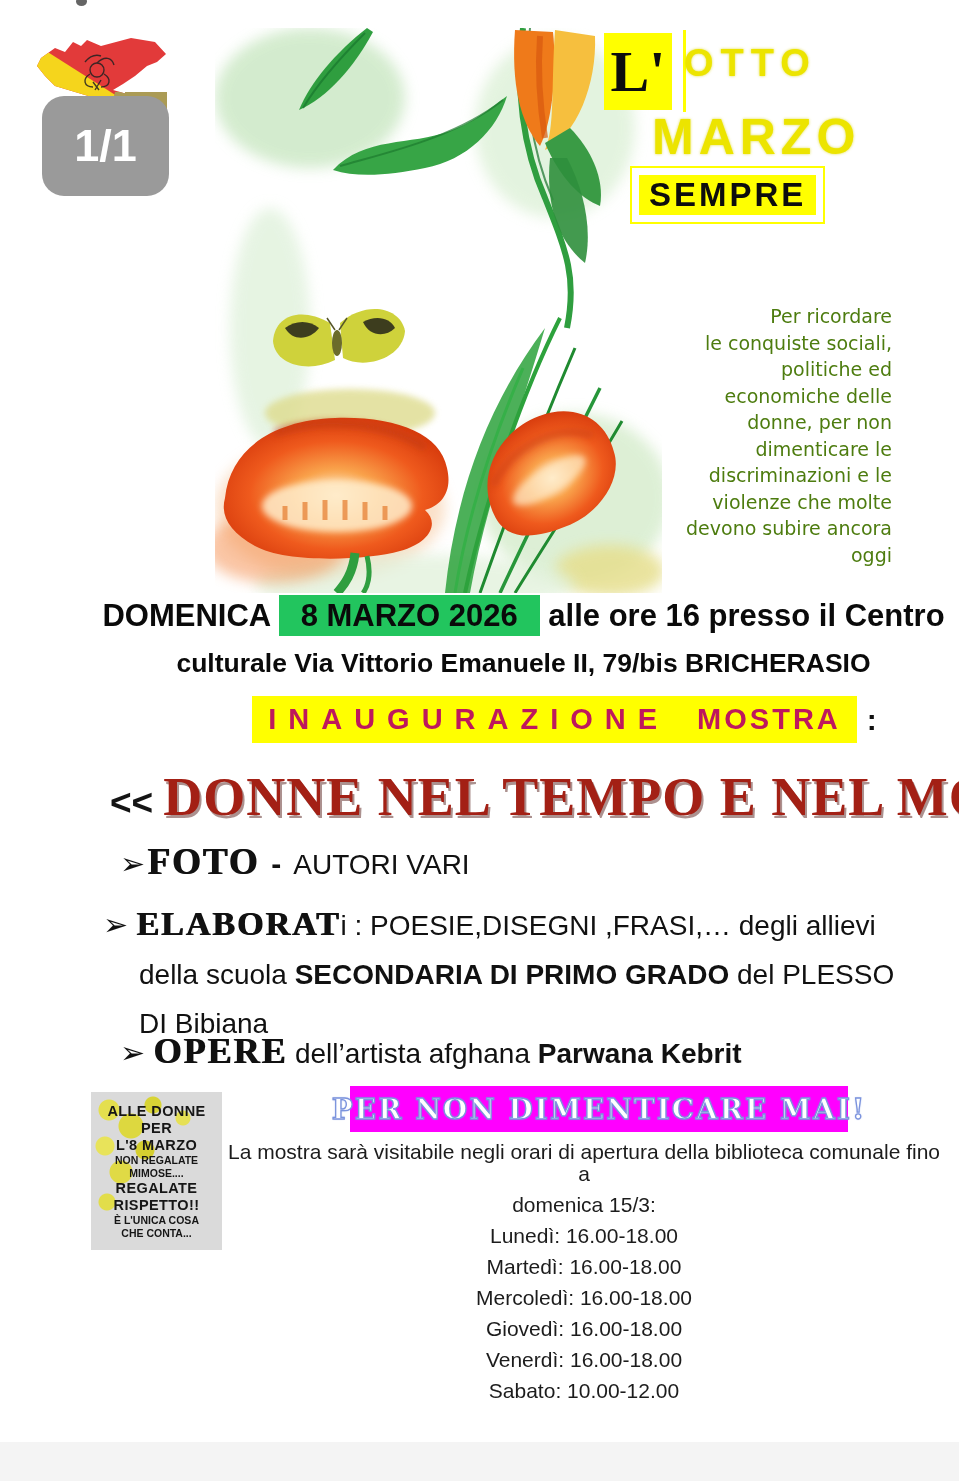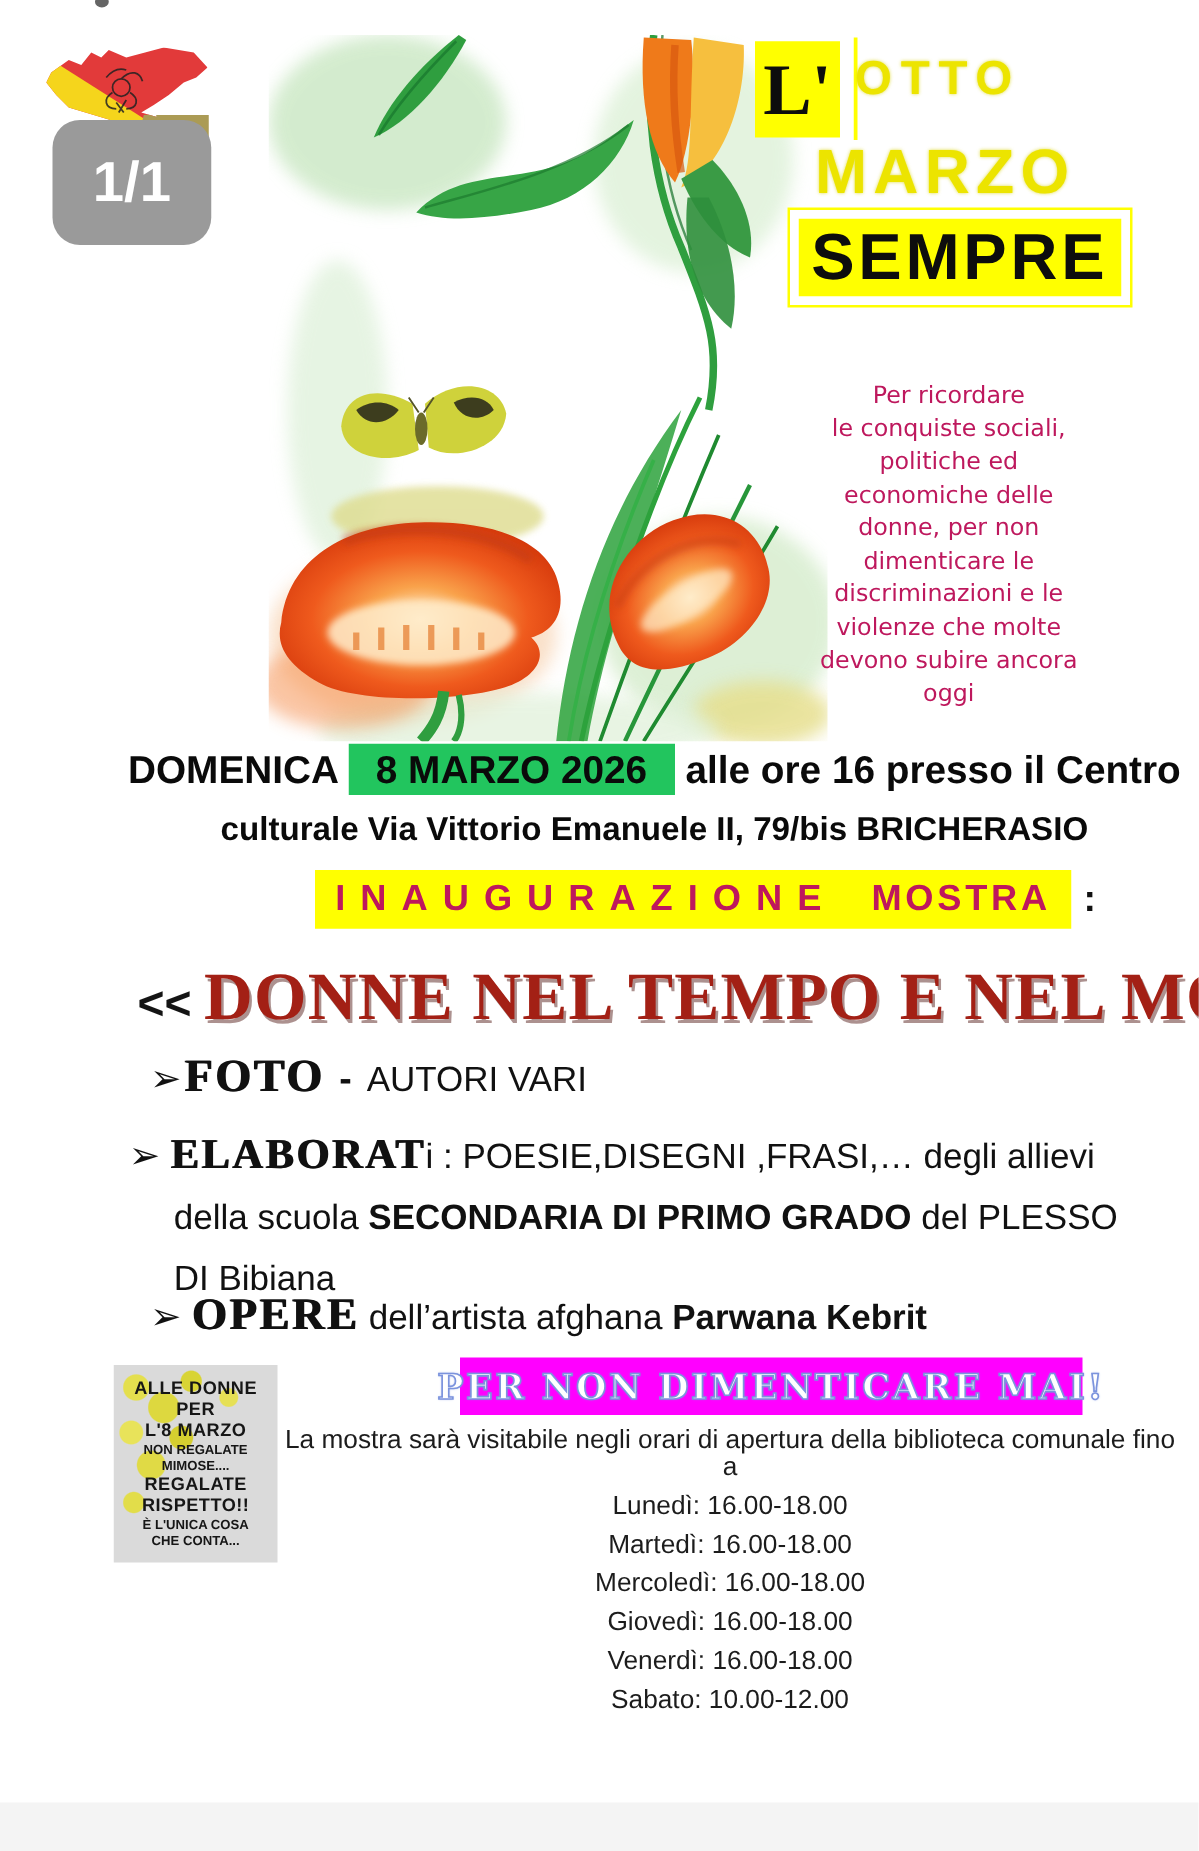--- a/index.html
+++ b/index.html
@@ -22,24 +22,24 @@
   
   .lbox{position:absolute;left:604px;top:33px;width:68px;height:77px;background:#ffff00;
         display:flex;align-items:center;justify-content:center;
         font-family:"Liberation Serif",serif;font-weight:bold;font-size:58px;color:#0d0d0d}
   .lbox::after{content:"";position:absolute;right:-14px;top:-3px;width:3px;height:106%;background:#ffff00}
   .otto{position:absolute;left:684px;top:42px;font-size:38px;font-weight:bold;color:#ece400;
         letter-spacing:7px;text-shadow:0 0 3px rgba(215,210,0,.75)}
   .marzo{position:absolute;left:652px;top:108px;font-size:50px;font-weight:bold;color:#ece400;
         letter-spacing:5px;text-shadow:0 0 3px rgba(215,210,0,.75)}
   .sempre{position:absolute;left:630px;top:166px;border:2px solid #ffff00;background:#fff;padding:7px}
-  .sempre-in{background:#ffff00;color:#0d0d0d;font-size:52px;font-weight:bold;letter-spacing:3px;padding:1px 10px}
-
-  .intro{position:absolute;left:626px;top:303px;width:266px;text-align:center;font-size:19px;
-         line-height:26.5px;color:#be185d;white-space:pre-line;font-family:"DejaVu Sans",sans-serif}
+  .sempre-in{background:#ffff00;color:#0d0d0d;font-size:33px;font-weight:bold;letter-spacing:3px;padding:1px 10px}
+
+  .intro{position:absolute;left:626px;top:303px;width:266px;text-align:right;font-size:19px;
+         line-height:26.5px;color:#4d7c0f;white-space:pre-line;font-family:"DejaVu Sans",sans-serif}
 
   .ev1{position:absolute;left:60px;right:-28px;top:598px;text-align:center;font-size:31px;font-weight:bold;color:#0a0a0a}
   .ev1 .hl{background:#22c55e;padding:3px 22px}
   .ev1 .sm{font-size:31px}
   .ev2{position:absolute;left:60px;right:-28px;top:648px;text-align:center;font-size:26.5px;font-weight:bold;color:#0a0a0a}
 
   .inaugwrap{position:absolute;left:150px;right:-20px;top:696px;display:flex;justify-content:center;align-items:center}
   .inaugbox{background:#ffff00;padding:7px 16px;font-size:29px;font-weight:bold;color:#be185d;white-space:nowrap}
   .inaugbox .w1{letter-spacing:12px}
   .inaugbox .w2{letter-spacing:3px;margin-left:28px}
@@ -58,21 +58,21 @@
   .b1 .fancy{font-size:37px}
   .b1 .dash{font-weight:bold;font-size:30px;margin:0 12px}
 
   .b2{position:absolute;left:103px;top:899px;width:840px;font-size:28px;line-height:49px}
   .b2 .fancy{font-size:34px}
   .b2 .ind{padding-left:36px}
 
   .b3{position:absolute;left:120px;top:1030px;font-size:28px}
   .b3 .fancy{font-size:36px}
 
-  .banner{position:absolute;left:368px;top:1086px;width:498px;height:46px;background:#ff00ff;
+  .banner{position:absolute;left:350px;top:1086px;width:498px;height:46px;background:#ff00ff;
           display:flex;align-items:center;justify-content:center;
           font-family:"DejaVu Serif",serif;font-weight:bold;font-size:28px;letter-spacing:2px;
           color:#fff;-webkit-text-stroke:1.3px #7b93dd;text-shadow:0 0 2px #7b93dd;white-space:nowrap}
 
   .mimosa{position:absolute;left:91px;top:1092px;width:131px;height:158px;box-sizing:border-box;
           padding:22px 2px;display:flex;flex-direction:column;justify-content:center;text-align:center;
           color:#161616;font-weight:bold;
           background:
             radial-gradient(circle at 18px 18px,#e4df4e 0 10px,transparent 11px),
             radial-gradient(circle at 40px 34px,#ddd83f 0 12px,transparent 13px),
@@ -246,20 +246,21 @@
     <div class="m-sm">NON REGALATE</div>
     <div class="m-sm">MIMOSE....</div>
     <div class="m-lg">REGALATE</div>
     <div class="m-lg">RISPETTO!!</div>
     <div class="m-sm">È L'UNICA COSA</div>
     <div class="m-sm">CHE CONTA...</div>
   </div>
 
   <div class="sched">
     <div>La mostra sarà visitabile negli orari di apertura della biblioteca comunale fino a</div>
+    <div>domenica 15/3:</div>
     <div>Lunedì: 16.00-18.00</div>
     <div>Martedì: 16.00-18.00</div>
     <div>Mercoledì: 16.00-18.00</div>
     <div>Giovedì: 16.00-18.00</div>
     <div>Venerdì: 16.00-18.00</div>
     <div>Sabato: 10.00-12.00</div>
   </div>
 
   <div class="graybar"></div>
 </div>

